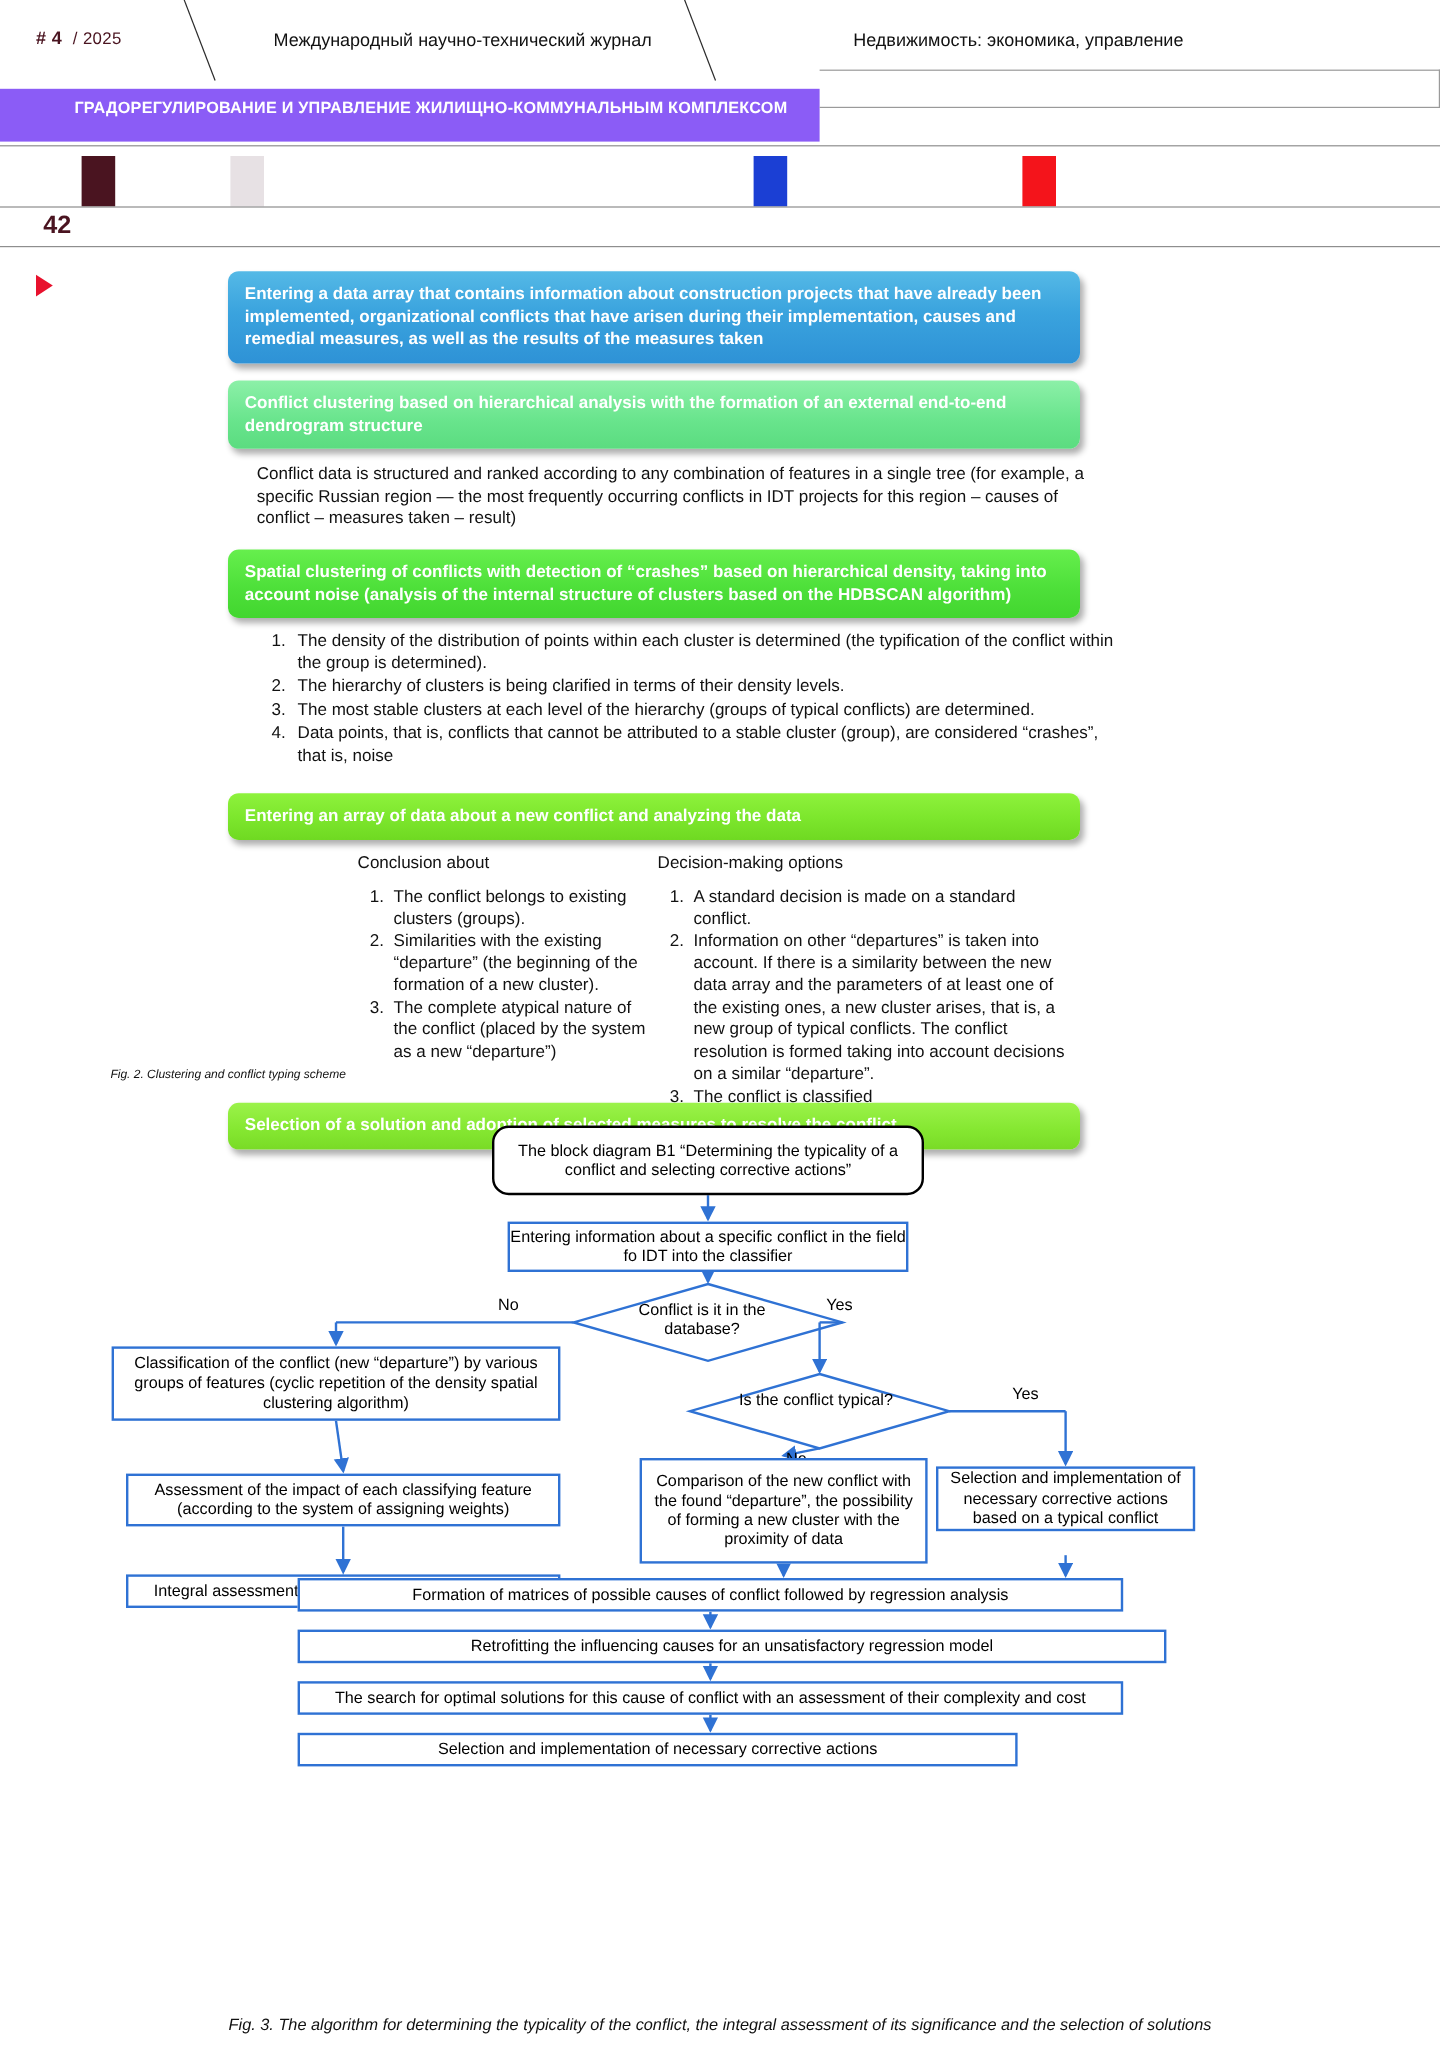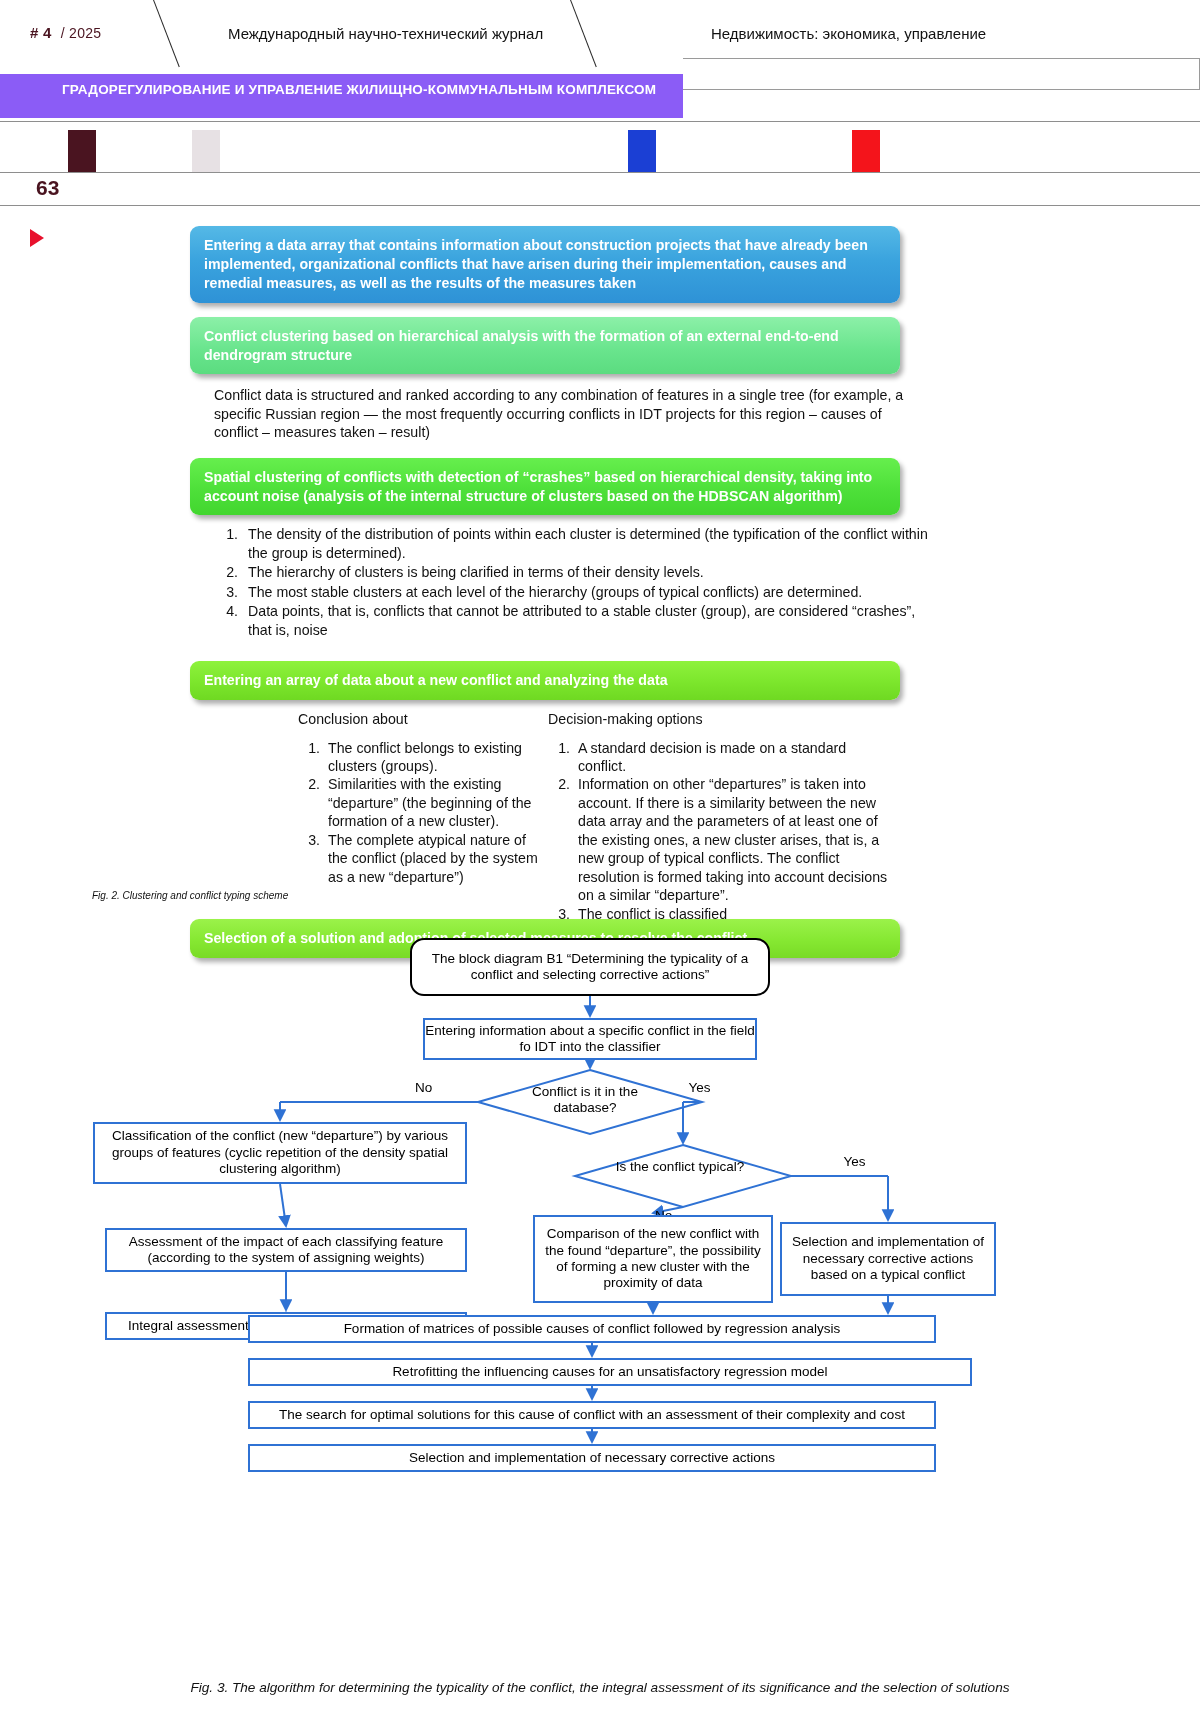--- a/index.html
+++ b/index.html
@@ -81,21 +81,21 @@
   <div class="ribbon">
     <span>ГРАДОРЕГУЛИРОВАНИЕ И УПРАВЛЕНИЕ ЖИЛИЩНО-КОММУНАЛЬНЫМ КОМПЛЕКСОМ</span>
   </div>
   <div class="ribbon-line"></div>
   <div class="rule-top"></div>
   <div class="swatch sw1"></div>
   <div class="swatch sw2"></div>
   <div class="swatch sw3"></div>
   <div class="swatch sw4"></div>
   <div class="rule-bot"></div>
-  <div class="pageno">63</div>
+  <div class="pageno">42</div>
   <div class="rule-under"></div>
 </div>
 <div class="redtri"></div>
 
 <div class="fig2">
 
   <div class="bar blue">Entering a data array that contains information about construction projects that have already been implemented, organizational conflicts that have arisen during their implementation, causes and remedial measures, as well as the results of the measures taken</div>
 
   <div class="bar mint" style="margin-top:14px;">Conflict clustering based on hierarchical analysis with the formation of an external end-to-end dendrogram structure</div>
 
@@ -177,24 +177,24 @@
   <div class="dlabel" style="left: 655px; top: 278px;">No</div>
 
   <div class="node nb" style="left:93px;top:192px;width:374px;height:62px;padding:0 8px;">Classification of the conflict (new “departure”) by various groups of features (cyclic repetition of the density spatial clustering algorithm)</div>
 
   <div class="node nb" style="left:105px;top:298px;width:362px;height:44px;padding:16px 8px;">Assessment of the impact of each classifying feature (according to the system of assigning weights)</div>
 
   <div class="node nb" style="left:105px;top:382px;width:362px;height:28px;padding:0 8px;">Integral assessment of the significance of the conflict</div>
 
   <div class="node nb" style="left:533px;top:285px;width:240px;height:88px;padding:0 6px;">Comparison of the new conflict with the found “departure”, the possibility of forming a new cluster with the proximity of data</div>
 
-  <div class="node nb" style="left:780px;top:292px;width:216px;height:74px;padding:0 6px;">Selection and implementation of necessary corrective actions based on a typical conflict</div>
+  <div class="node nb" style="left:780px;top:292px;width:216px;height:54px;padding:0 6px;">Selection and implementation of necessary corrective actions based on a typical conflict</div>
 
   <div class="node nb" style="left:248px;top:385px;width:688px;height:28px;">Formation of matrices of possible causes of conflict followed by regression analysis</div>
 
   <div class="node nb" style="left:248px;top:428px;width:724px;height:28px;">Retrofitting the influencing causes for an unsatisfactory regression model</div>
 
   <div class="node nb" style="left:248px;top:471px;width:688px;height:28px;">The search for optimal solutions for this cause of conflict with an assessment of their complexity and cost</div>
 
-  <div class="node nb" style="left:248px;top:514px;width:688px;height:28px;">Selection and implementation of necessary corrective actions</div>
+  <div class="node nb" style="left:248px;top:514px;width:600px;height:28px;">Selection and implementation of necessary corrective actions</div>
 </div>
 
 <div class="cap3">Fig. 3. The algorithm for determining the typicality of the conflict, the integral assessment of its significance and the selection of solutions</div>
 
 </body></html>

